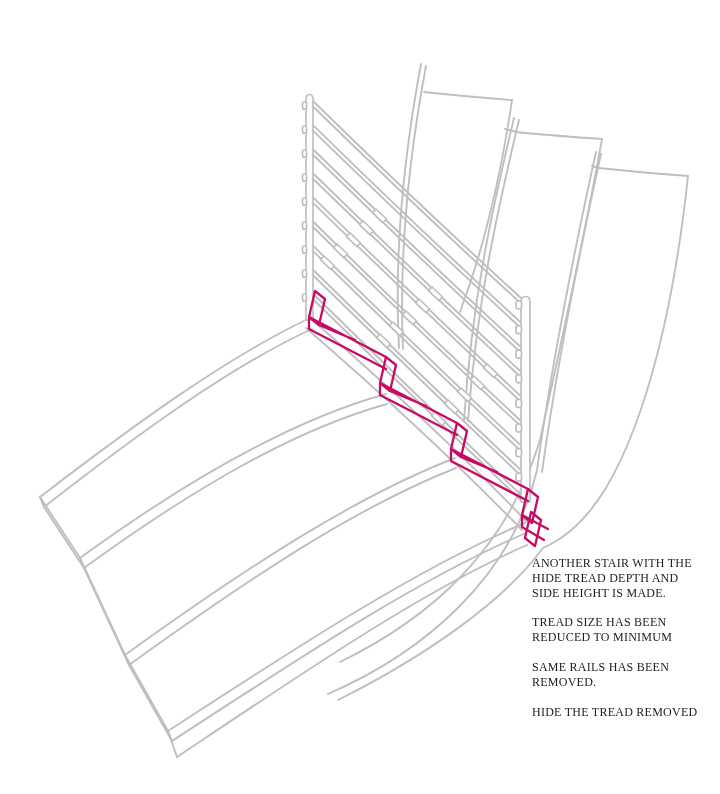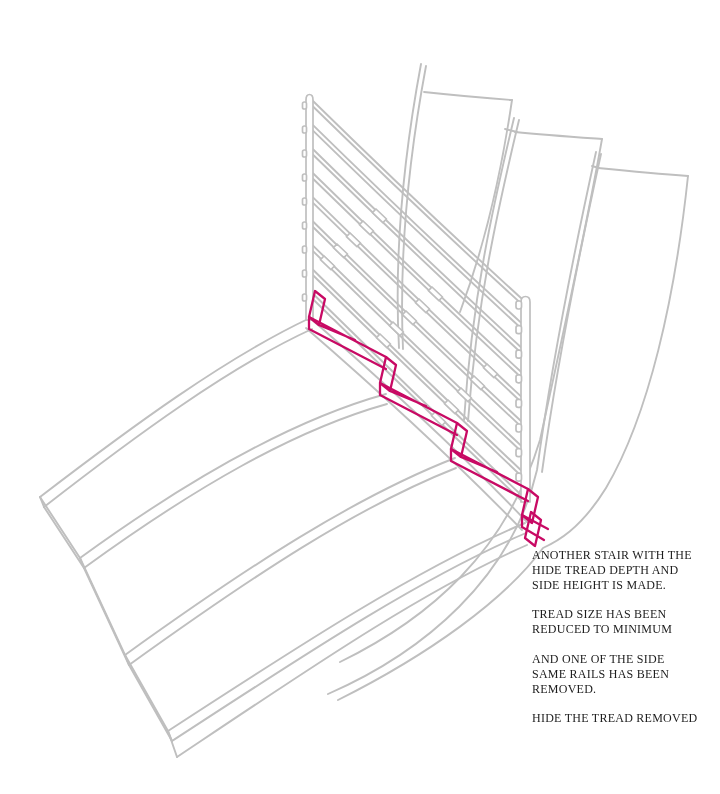--- a/index.html
+++ b/index.html
@@ -18,21 +18,21 @@
   .annotation {
     position: absolute;
     left: 532px;
     top: 548px;
     width: 180px;
     color: var(--text-color, #1C1C1C);
     font-size: 12px;
     line-height: 14.8px;
     letter-spacing: 0.25px;
   }
-  .annotation .para { margin: 0 0 15px 0; }
+  .annotation .para { margin: 8px 0 15px 0; }
   .annotation .line { white-space: nowrap; }
 </style>
 </head>
 <body>
 
 <div class="canvas">
 
   <svg width="720" height="794" viewBox="0 0 720 794">
 
     <g>
@@ -190,21 +190,20 @@
     <div class="para">
       <div class="line">ANOTHER STAIR WITH THE</div>
       <div class="line">HIDE TREAD DEPTH AND</div>
       <div class="line">SIDE HEIGHT IS MADE.</div>
     </div>
     <div class="para">
       <div class="line">TREAD SIZE HAS BEEN</div>
       <div class="line">REDUCED TO MINIMUM</div>
     </div>
     <div class="para">
-      <div class="line">AND ONE OF THE SIDE</div>
       <div class="line">SAME RAILS HAS BEEN</div>
       <div class="line">REMOVED.</div>
     </div>
     <div class="para">
       <div class="line">HIDE THE TREAD REMOVED</div>
     </div>
   </div>
 </div>
 
 </body></html>

